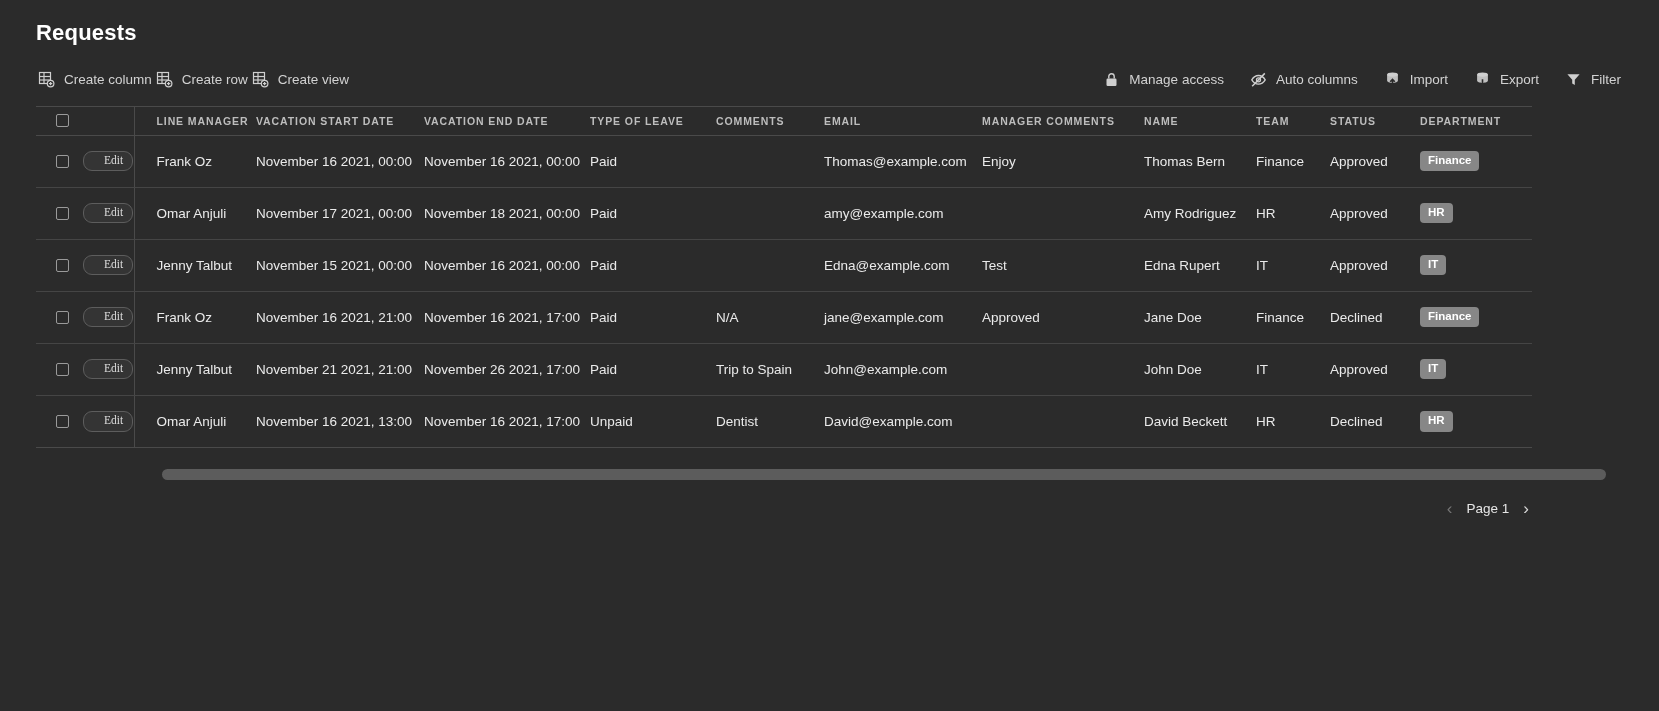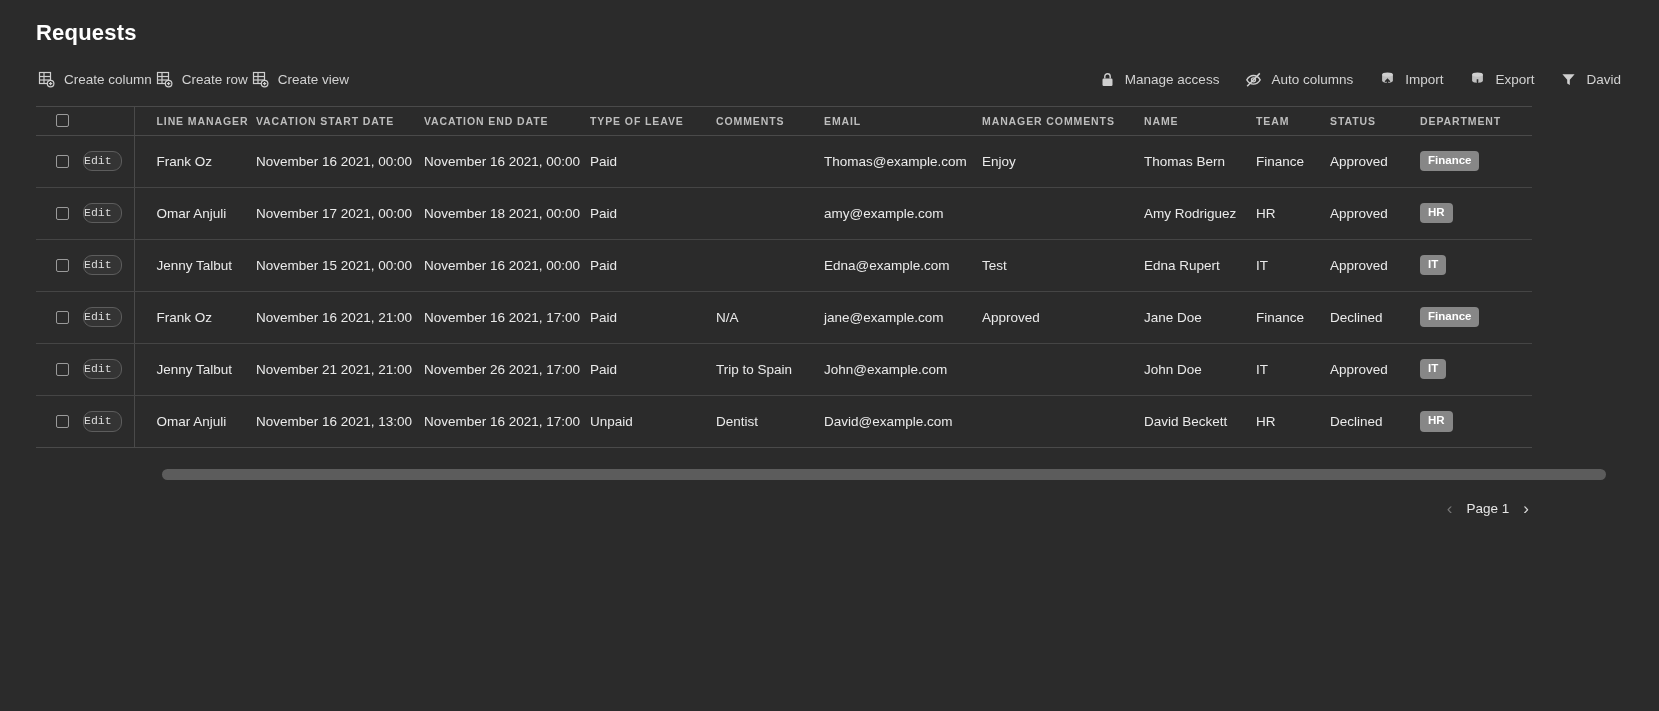--- a/index.html
+++ b/index.html
@@ -96,22 +96,22 @@
     display: block;
     flex: none;
     cursor: pointer;
   }
   .edit-btn {
     border: 1px solid #5d5d5d;
     border-radius: 9px;
     background: #343434;
     color: #dcdcdc;
     font-size: 11.5px;
-    font-family: Liberation Mono, monospace;
-    padding: 3px 9px 4px 0;
+    font-family: Liberation Serif, serif;
+    padding: 3px 9px 4px 20px;
     line-height: 1;
     cursor: pointer;
   }
 
   
   .c-lm   { width: 122px; padding-left: 22px; }
   .c-vsd  { width: 168px; }
   .c-ved  { width: 166px; }
   .c-tol  { width: 126px; }
   .c-com  { width: 108px; }
@@ -270,21 +270,21 @@
         </span>
         <span>Export</span>
       </div>
 
       <div class="tb-btn">
         <span class="tb-ico">
           <svg viewBox="0 0 17 17">
             <path d="M2.4 3.2h12.2L9.8 8.7v5.4l-2.6-1.7V8.7Z" fill="currentColor"></path>
           </svg>
         </span>
-        <span>David</span>
+        <span>Filter</span>
       </div>
 
     </div>
   </div>
 
   <div class="table-wrap">
     <table class="grid">
       <thead>
         <tr>
           <th class="sel">

